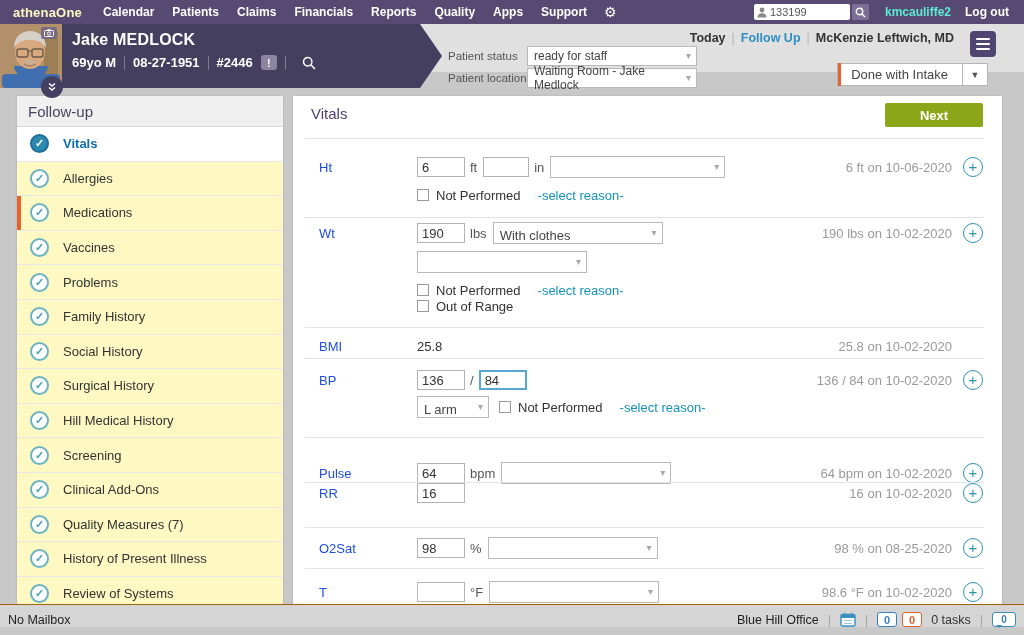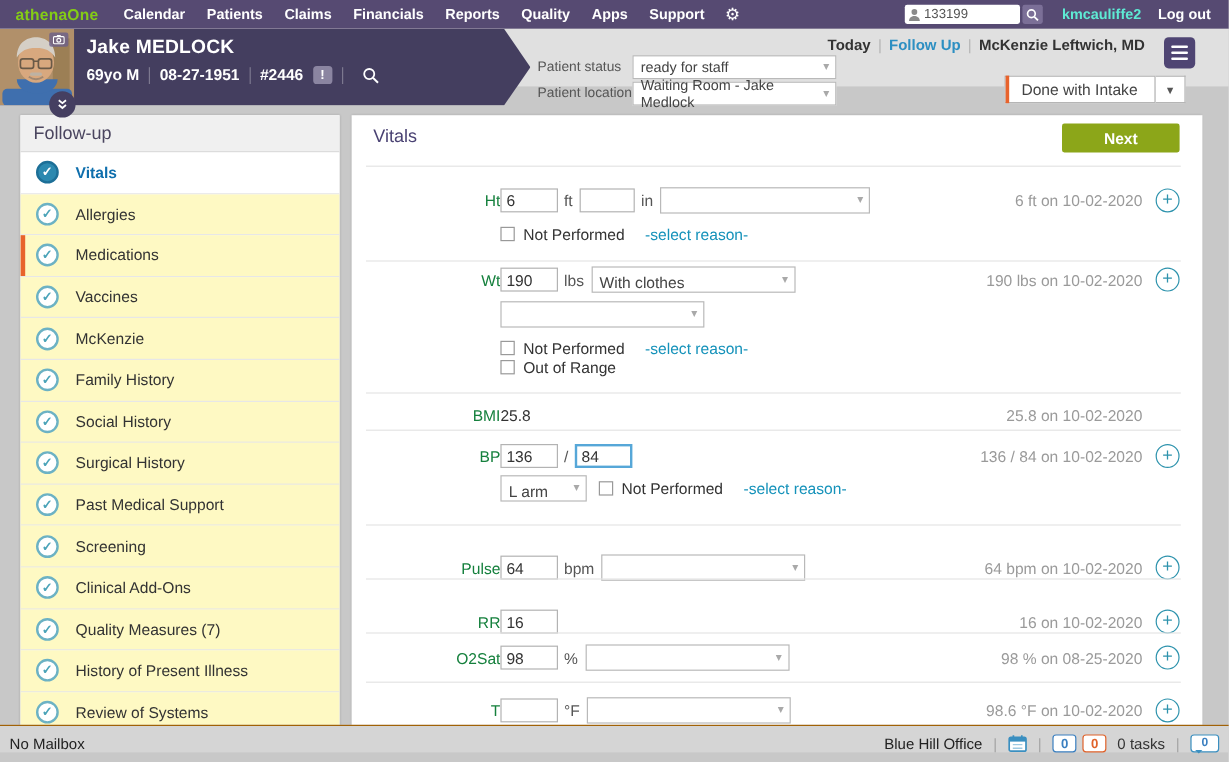--- a/index.html
+++ b/index.html
@@ -2,21 +2,21 @@
 <html><head>
 <meta charset="utf-8">
 <style>
   * { margin:0; padding:0; box-sizing:border-box; }
   html,body { width:1024px; height:635px; }
   body { font-family:"Liberation Sans", sans-serif; background:#c8c8c8; position:relative; overflow:hidden; }
   .app { position:absolute; inset:0; }
 
   
   .topnav { position:absolute; left:0; top:0; width:1024px; height:24px; background:#564a72; display:flex; align-items:center; }
-  .logo { color:#84cc16; font-size:13px; font-weight:bold; margin-left:13px; letter-spacing:.2px; }
+  .logo { color:#fef9c3; font-size:13px; font-weight:bold; margin-left:13px; letter-spacing:.2px; }
   .nav-items { display:flex; margin-left:12px; }
   .nav-item { color:#fff; font-size:12px; font-weight:bold; padding:0 9px; cursor:pointer; line-height:24px; }
   .gear { color:#fff; font-size:14px; margin-left:8px; cursor:pointer; }
   .topnav-right { margin-left:auto; display:flex; align-items:center; margin-right:15px; }
   .searchbox { width:96px; height:16px; background:#fff; border-radius:2px; display:flex; align-items:center; padding:0 3px; }
   .searchbox svg { flex:0 0 auto; }
   .searchbox input { border:none; outline:none; width:70px; font-size:11px; color:#555; margin-left:3px; font-family:"Liberation Sans",sans-serif; background:transparent; }
   .search-btn { width:17px; height:16px; background:#7b6f97; border:none; border-radius:2px; margin-left:2px; display:flex; align-items:center; justify-content:center; cursor:pointer; }
   .username { color:#5eead4; font-size:12px; font-weight:bold; margin:0 14px 0 16px; cursor:pointer; }
   .logout { color:#fff; font-size:12px; font-weight:bold; cursor:pointer; }
@@ -64,21 +64,21 @@
   .side-item.active .chk::after { color:#fff; }
   .orange-marker { position:absolute; left:0; top:0; bottom:0; width:4px; background:#e8632c; }
 
   
   .panel { position:absolute; left:293px; top:96px; width:709px; height:516px; background:#fff; overflow:hidden; box-shadow:0 0 2px rgba(0,0,0,.15); }
   .panel-title { position:absolute; left:18px; top:9px; font-size:15px; color:#4a4273; }
   .next-btn { position:absolute; left:592px; top:7px; width:98px; height:24px; background:#8ca619; color:#fff; border:none; border-radius:2px; font-size:13px; font-weight:600; cursor:pointer; font-family:"Liberation Sans",sans-serif; }
   .divider { position:absolute; left:12px; right:18px; height:1px; background:#e4e4e4; }
 
   .vrow { position:absolute; left:26px; width:664px; height:22px; display:flex; align-items:center; }
-  .vlabel { width:98px; font-size:13px; color:#15803d; flex:0 0 auto;text-align:right; }
+  .vlabel { width:98px; font-size:13px; color:#1d4ed8; flex:0 0 auto; }
   .vinput { height:20px; border:1px solid #b3b3b3; font-size:13px; color:#333; padding:0 4px; font-family:"Liberation Sans",sans-serif; outline:none; background:#fff; }
   .vinput.focused { border:2px solid #56a7d8; }
   .w48 { width:48px; } .w46 { width:46px; } .w72 { width:72px; }
   .vunit { font-size:13px; color:#555; margin:0 6px 0 5px; }
   .vselect { height:22px; background:#fff; border:1px solid #b9b9b9; position:relative; font-size:13px; color:#444; display:flex; align-items:center; padding:4px 18px 0 6px; cursor:pointer; flex:0 0 auto; }
   .w175 { width:175px; } .w170 { width:170px; }
   .vhistory { margin-left:auto; font-size:13px; color:#9a9a9a; padding-right:11px; white-space:nowrap; }
   .plus-icon { width:20px; height:20px; border:1.5px solid #2e93ad; border-radius:50%; color:#2e93ad; display:flex; align-items:center; justify-content:center; cursor:pointer; flex:0 0 auto; }
   .plus-icon::after { content:"+"; font-size:15px; line-height:1; margin-top:-1px; }
   .plus-spacer { width:20px; flex:0 0 auto; }
@@ -240,37 +240,37 @@
       <span class="orange-marker"></span>
       <span class="chk"></span>
         <span class="side-label">Medications</span>
     </div>
     <div class="side-item">
       <span class="chk"></span>
         <span class="side-label">Vaccines</span>
     </div>
     <div class="side-item">
       <span class="chk"></span>
-        <span class="side-label">McKenzie</span>
+        <span class="side-label">Problems</span>
     </div>
     <div class="side-item">
       <span class="chk"></span>
         <span class="side-label">Family History</span>
     </div>
     <div class="side-item">
       <span class="chk"></span>
         <span class="side-label">Social History</span>
     </div>
     <div class="side-item">
       <span class="chk"></span>
         <span class="side-label">Surgical History</span>
     </div>
     <div class="side-item">
       <span class="chk"></span>
-        <span class="side-label">Past Medical Support</span>
+        <span class="side-label">Hill Medical History</span>
     </div>
     <div class="side-item">
       <span class="chk"></span>
         <span class="side-label">Screening</span>
     </div>
     <div class="side-item">
       <span class="chk"></span>
         <span class="side-label">Clinical Add-Ons</span>
     </div>
     <div class="side-item">
@@ -294,21 +294,21 @@
 
     <div class="vrow" style="top:60px">
       <span class="vlabel">Ht</span>
       <input class="vinput w48" value="6" style="">
       <span class="vunit">ft</span>
       <input class="vinput w46" value="" style="">
       <span class="vunit">in</span>
       <div class="vselect caret w175">
           <span></span>
         </div>
-      <span class="vhistory">6 ft on 10-02-2020</span>
+      <span class="vhistory">6 ft on 10-06-2020</span>
       <span class="plus-icon"></span>
     </div>
     <div class="vsub" style="top:91px">
       <span class="cbx"></span>
       <span class="cbx-label">Not Performed</span>
       <span class="reason-link">-select reason-</span>
     </div>
     <div class="divider" style="top:121px"></div>
 
     <div class="vrow" style="top:126px">
@@ -369,21 +369,21 @@
       <input class="vinput w48" value="64" style="">
       <span class="vunit">bpm</span>
       <div class="vselect caret w170">
           <span></span>
         </div>
       <span class="vhistory">64 bpm on 10-02-2020</span>
       <span class="plus-icon"></span>
     </div>
     <div class="divider" style="top:386px"></div>
 
-    <div class="vrow" style="top:411px">
+    <div class="vrow" style="top:386px">
       <span class="vlabel">RR</span>
       <input class="vinput w48" value="16" style="">
       <span class="vhistory">16 on 10-02-2020</span>
       <span class="plus-icon"></span>
     </div>
     <div class="divider" style="top:431px"></div>
 
     <div class="vrow" style="top:441px">
       <span class="vlabel">O2Sat</span>
       <input class="vinput w48" value="98" style="">

